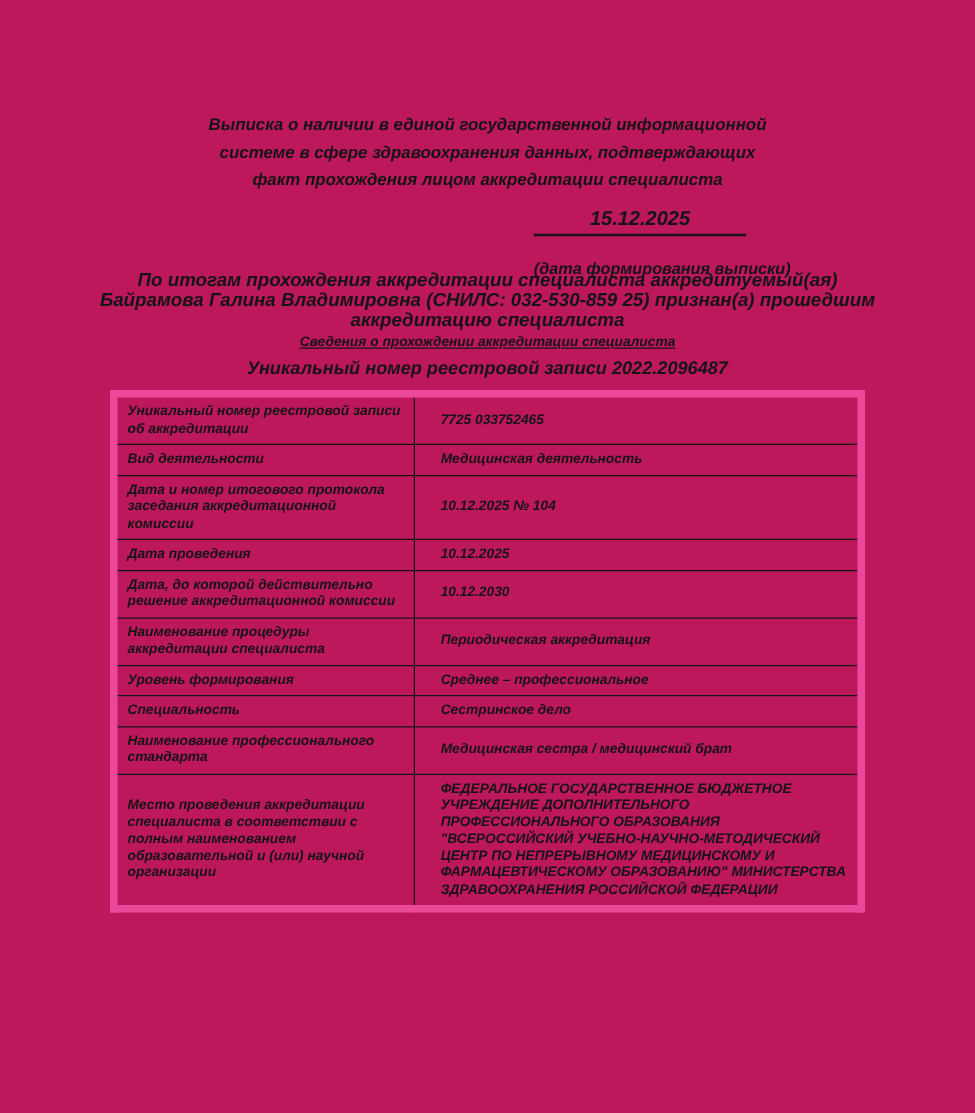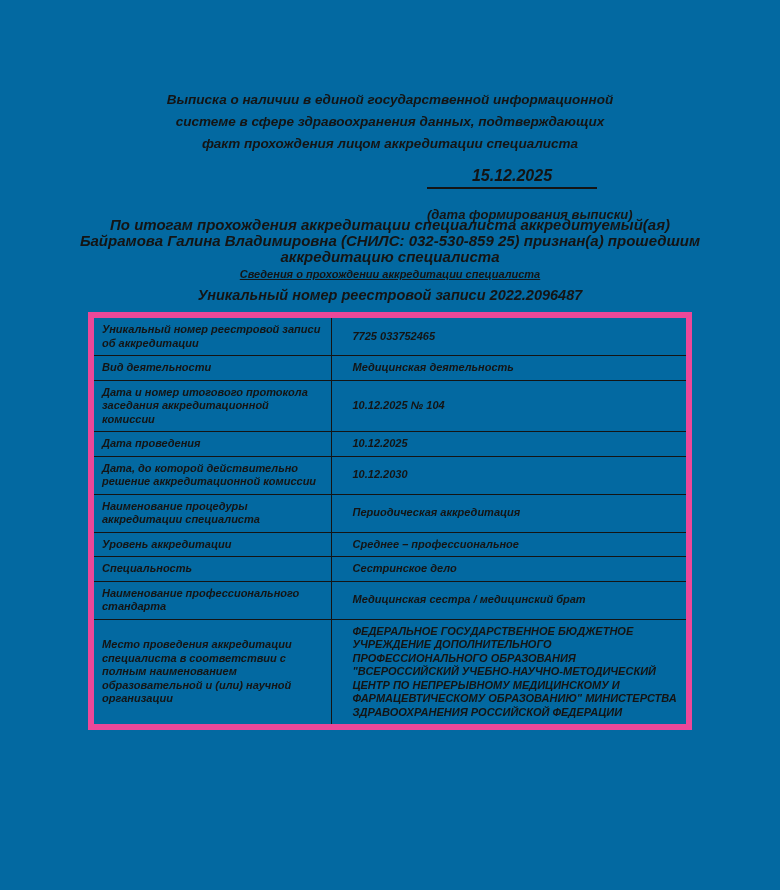--- a/index.html
+++ b/index.html
@@ -4,21 +4,21 @@
 <style>
   html, body {
     margin: 0;
     padding: 0;
     background: #ffffff;
   }
   .page {
     position: relative;
     width: 780px;
     height: 890px;
-    background: #0369a1;
+    background: #be185d;
     color: #141414;
     font-family: "Liberation Sans", sans-serif;
     overflow: hidden;
   }
 
   .doc-title {
     position: absolute;
     top: 89px;
     left: 50%;
     transform: translateX(-50%);
@@ -148,21 +148,21 @@
       </tr>
       <tr>
         <td class="label">Дата, до которой действительно решение аккредитационной комиссии</td>
         <td class="value">10.12.2030</td>
       </tr>
       <tr>
         <td class="label">Наименование процедуры аккредитации специалиста</td>
         <td class="value">Периодическая аккредитация</td>
       </tr>
       <tr>
-        <td class="label">Уровень аккредитации</td>
+        <td class="label">Уровень формирования</td>
         <td class="value">Среднее – профессиональное</td>
       </tr>
       <tr>
         <td class="label">Специальность</td>
         <td class="value">Сестринское дело</td>
       </tr>
       <tr>
         <td class="label">Наименование профессионального стандарта</td>
         <td class="value">Медицинская сестра / медицинский брат</td>
       </tr>

